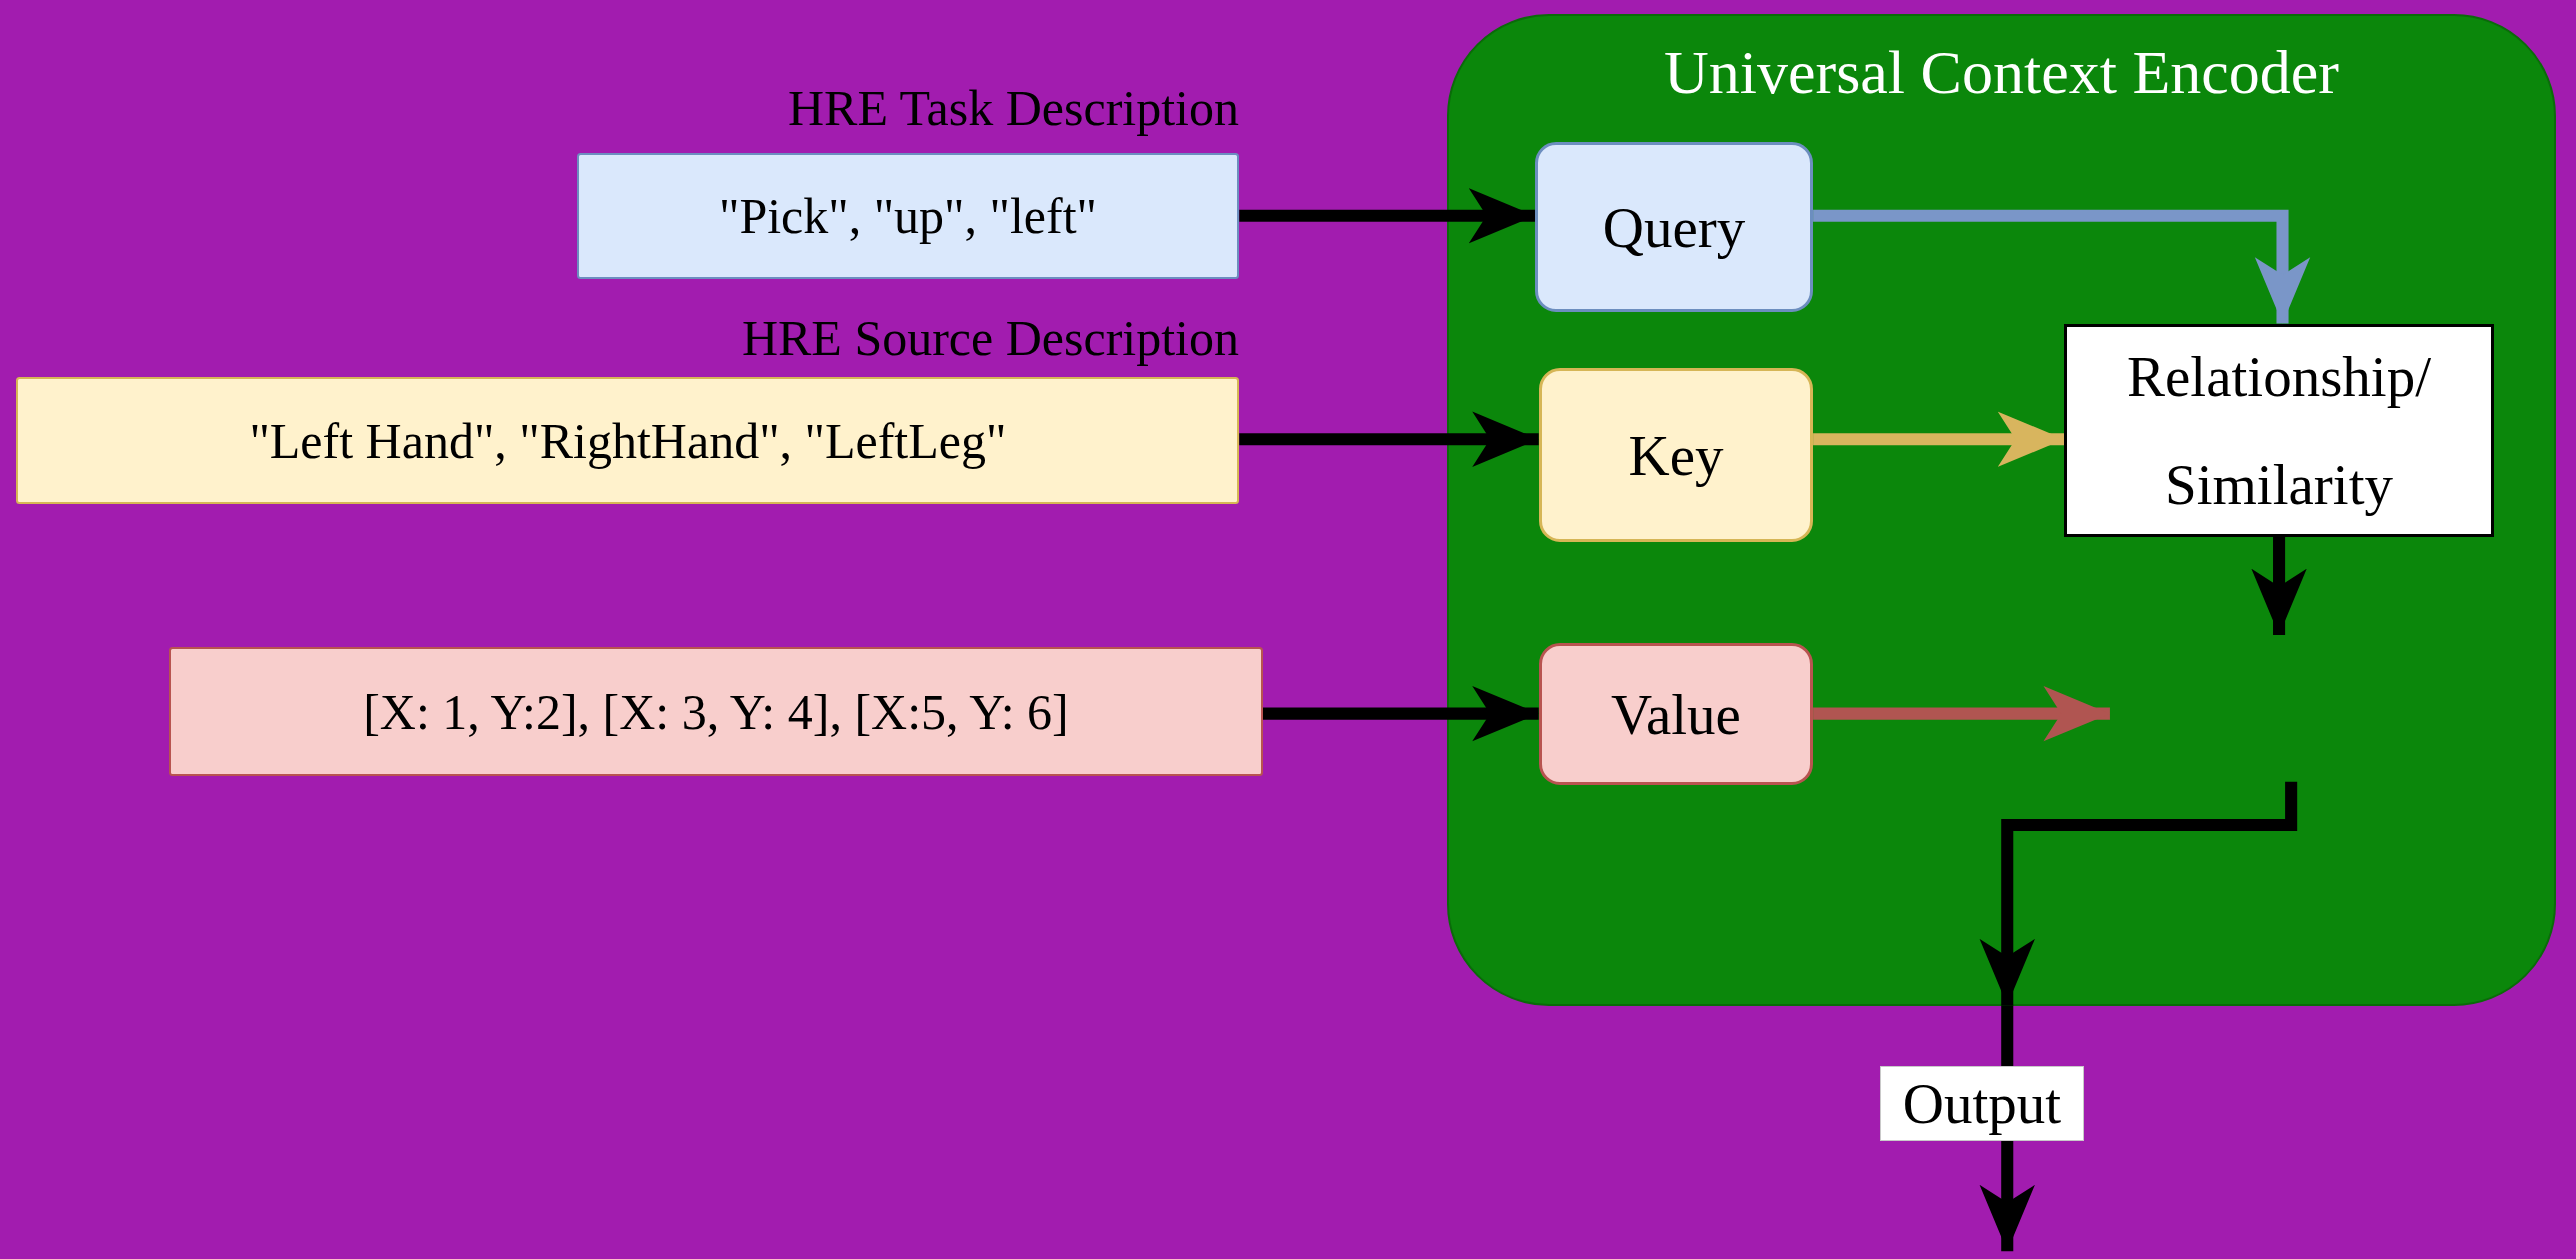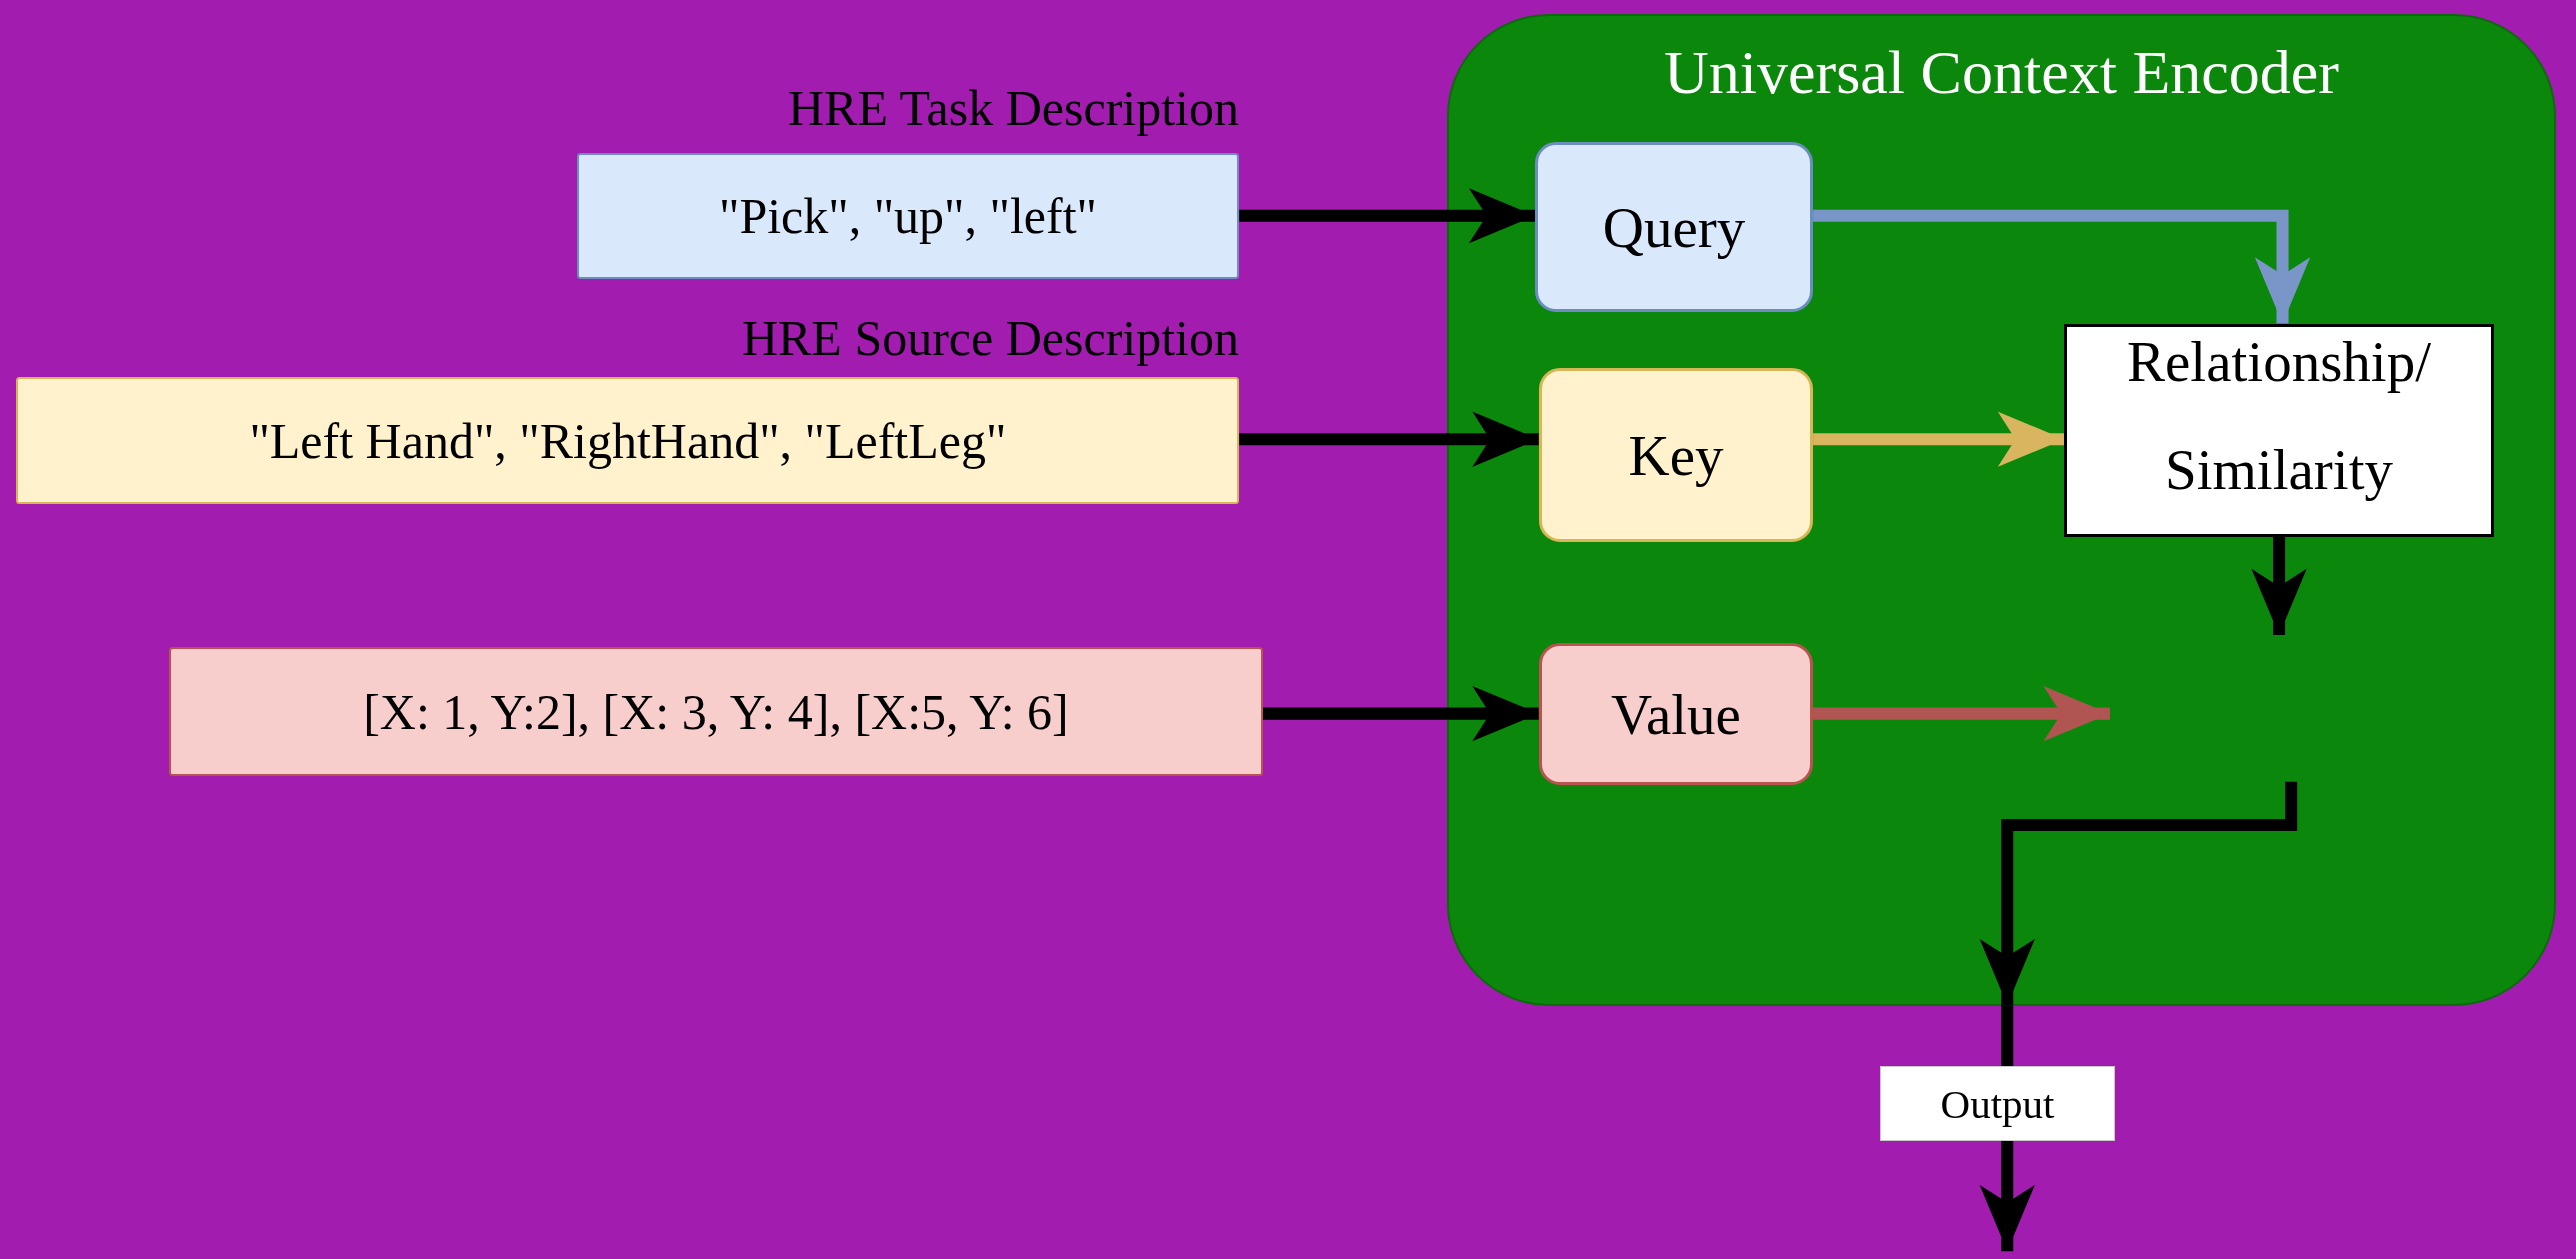--- a/index.html
+++ b/index.html
@@ -55,33 +55,33 @@
   }
   .box-query{left:1535px;top:142px;width:278px;height:170px;
     background:var(--blue-fill);border:3.5px solid var(--blue-stroke);}
   .box-key{left:1539px;top:368px;width:274px;height:174px;
     background:var(--yellow-fill);border:3.5px solid var(--yellow-stroke);}
   .box-value{left:1539px;top:643px;width:274px;height:142px;
     background:var(--red-fill);border:3.5px solid var(--red-stroke);}
 
   
   .proc-box{
-    display:flex;flex-direction:column;align-items:center;justify-content:flex-start;
+    display:flex;flex-direction:column;align-items:center;justify-content:center;
     background:#ffffff;border:3.5px solid #000000;border-radius:0;
     font-size:57px;line-height:69px;color:var(--text-color);white-space:nowrap;gap:39px;
   }
   .box-rel{left:2064px;top:324px;width:430px;height:213px;}
   .box-score{left:2110px;top:635px;width:345px;height:147px;}
 
   
   .output-label{
-    left:1880px;top:1066px;width:235px;height:75px;
+    left:1880px;top:1066px;width:204px;height:75px;
     background:#ffffff;border:0.9px solid #c9c9c9;
     display:flex;align-items:center;justify-content:center;
-    font-size:41px;color:var(--text-color);white-space:nowrap;
+    font-size:57px;color:var(--text-color);white-space:nowrap;
   }
 
   svg.wires{left:0;top:0;width:2576px;height:1259px;pointer-events:none;}
   .wire{fill:none;stroke-linejoin:miter;stroke-linecap:butt;stroke-width:14;}
   .st-black{stroke:var(--arrow-black);}
   .st-blue{stroke:var(--arrow-blue);}
   .st-tan{stroke:var(--arrow-tan);}
   .st-red{stroke:var(--arrow-red);}
   #mh-black path{fill:var(--arrow-black);}
   #mh-blue path{fill:var(--arrow-blue);}

